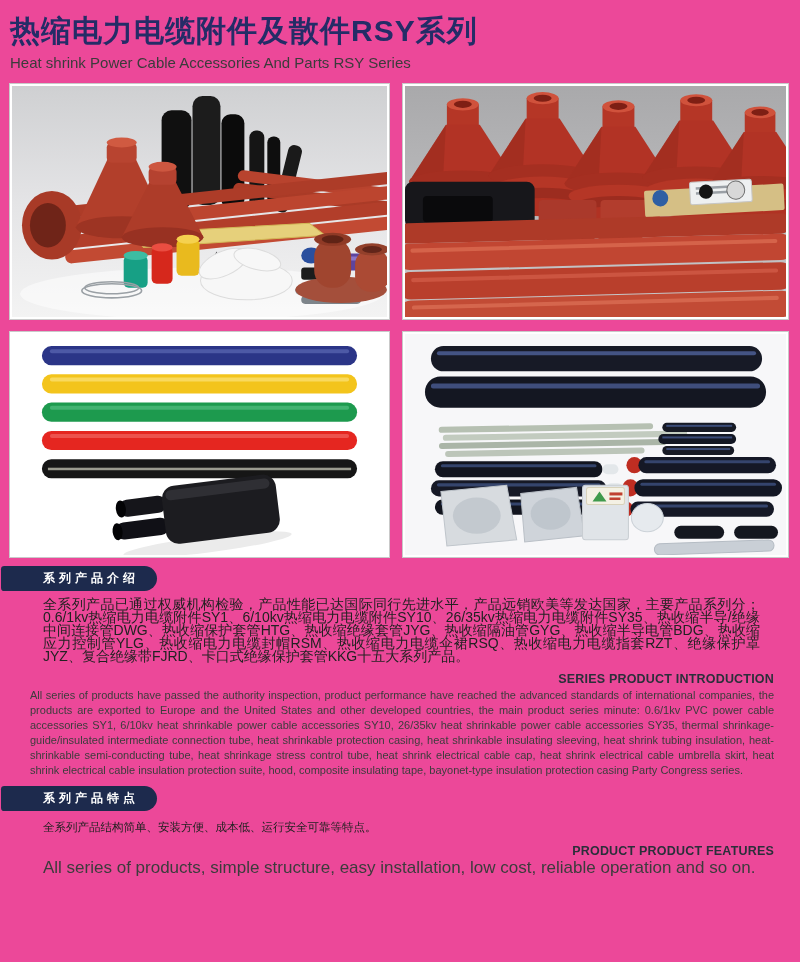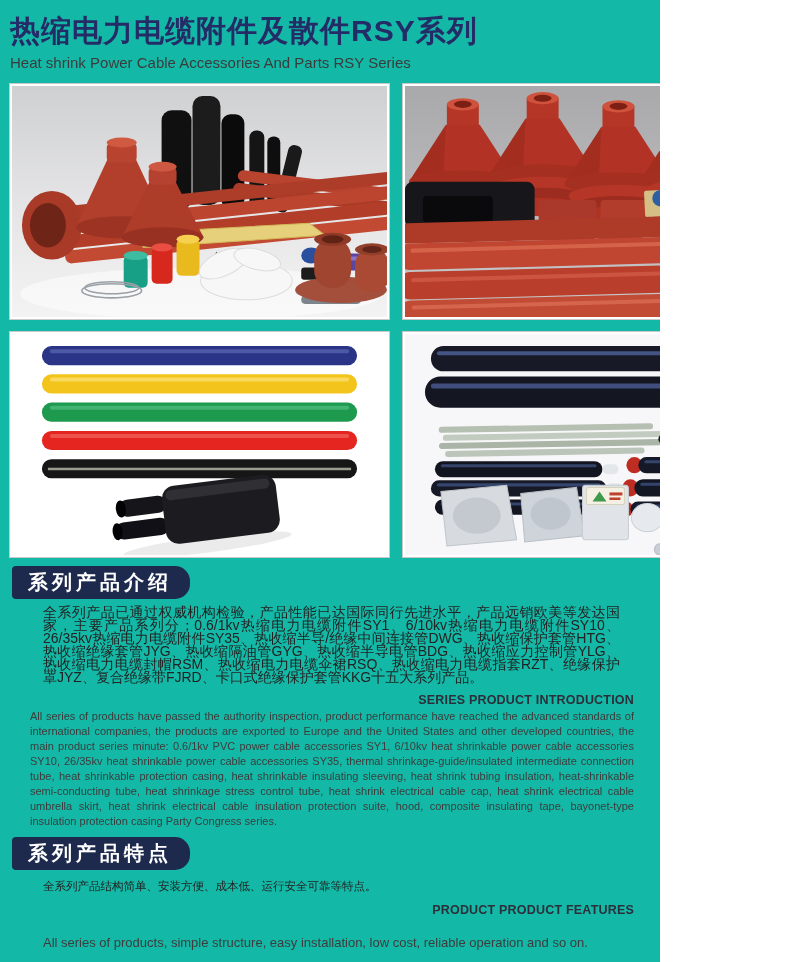--- a/index.html
+++ b/index.html
@@ -1,18 +1,18 @@
 <!DOCTYPE html>
 <html style="--accent: #1d2a4d; --title: #242c67; --body: #222222; --photo-red: #b9402c; --photo-navy: #2b3587; --photo-yellow: #f3c41c; --photo-green: #1d9a4e; --photo-black: #161616;"><head>
 <meta charset="utf-8">
 <style>
   * { margin:0; padding:0; box-sizing:border-box; }
   html,body { background:#ffffff; }
   .page {
-    width:660px; height:962px; background:#14b8a6; overflow:hidden; position:relative;
+    width:800px; height:962px; background:#ec4899; overflow:hidden; position:relative;
     font-family:"Liberation Sans","DejaVu Sans",sans-serif;
   }
   .hdr { padding:14px 10px 0 10px; }
   .title-zh {
     font-size:30px; font-weight:bold; color:var(--title,#242c67);
     letter-spacing:1px; line-height:1.15;
   }
   .title-en { margin-top:5px; font-size:15px; color:#3b3b3b; }
 
   .photo-grid {
@@ -20,43 +20,43 @@
     margin:12px 0 0 9px;
   }
   .photo-frame {
     background:#fff; border:1px solid #c9c9c9; padding:2px;
   }
   .ph-r1 { height:237px; }
   .ph-r2 { height:227px; }
   .photo-frame svg { display:block; width:100%; height:100%; }
 
   .sec-header {
-    display:inline-block; margin:8px 0 0 12px;
+    display:inline-block; margin:8px 0 0 1px;
     background:var(--accent,#1d2a4d); color:#fff;
-    font-size:20px; font-weight:bold; letter-spacing:4px;
-    line-height:1; padding:6px 18px 7px 16px;
+    font-size:12px; font-weight:bold; letter-spacing:4px;
+    line-height:1; padding:6px 18px 7px 42px;
     border-radius:4px 15px 15px 4px;
   }
   .para-zh {
     margin:7px 40px 0 43px; font-size:14px; line-height:13px;
     color:var(--body,#222); text-align:justify;
   }
   .line-zh {
     margin:9px 26px 0 43px; font-size:11.5px; line-height:15px; color:var(--body,#222);
   }
   .heading-en {
     margin:9px 26px 0 43px; font-size:12.5px; font-weight:bold;
     color:#2b2f3a; letter-spacing:.2px;text-align:right;
   }
   .para-en {
     margin:2px 26px 0 30px; font-size:11px; line-height:15px;
     color:#3c3c3c; text-align:justify;
   }
   .line-en {
-    margin:18px 26px 0 43px; font-size:13px; line-height:15px; color:#3c3c3c;
+    margin:2px 26px 0 43px; font-size:17px; line-height:15px; color:#3c3c3c;
   }
 </style>
 </head>
 <body>
 
 <div class="page">
 
   <div class="hdr">
     <div class="title-zh">热缩电力电缆附件及散件RSY系列</div>
     <div class="title-en">Heat shrink Power Cable Accessories And Parts RSY Series</div>

